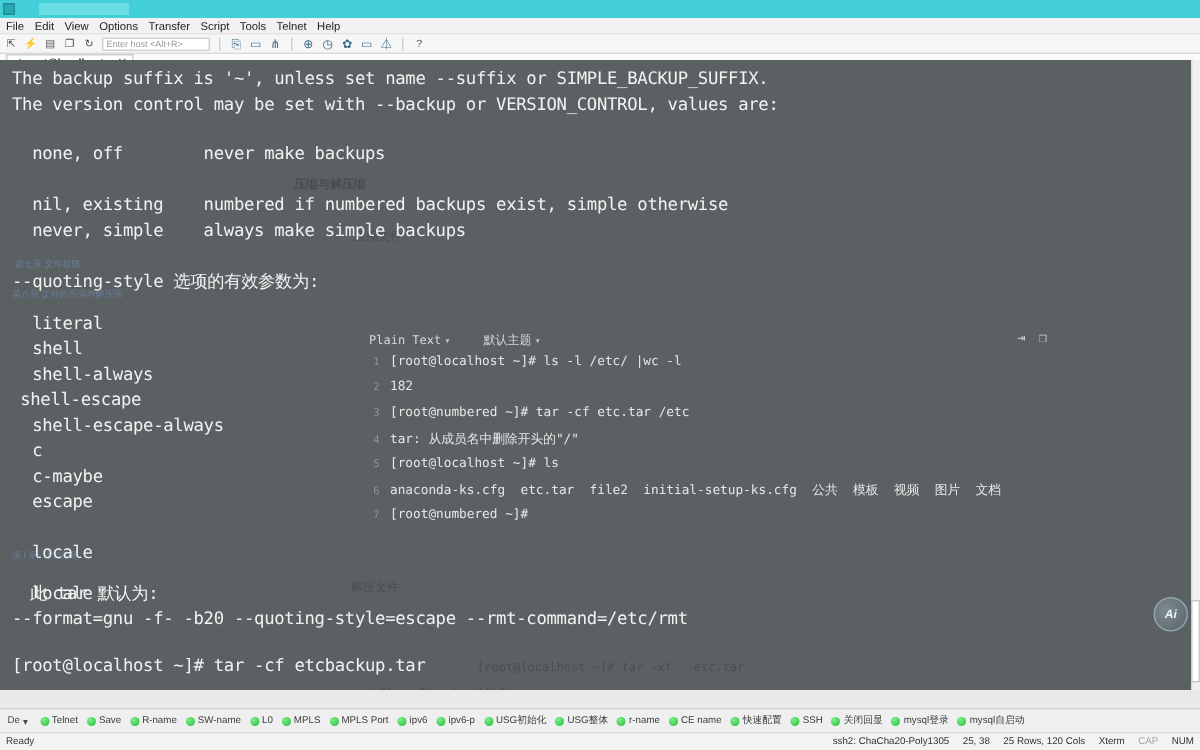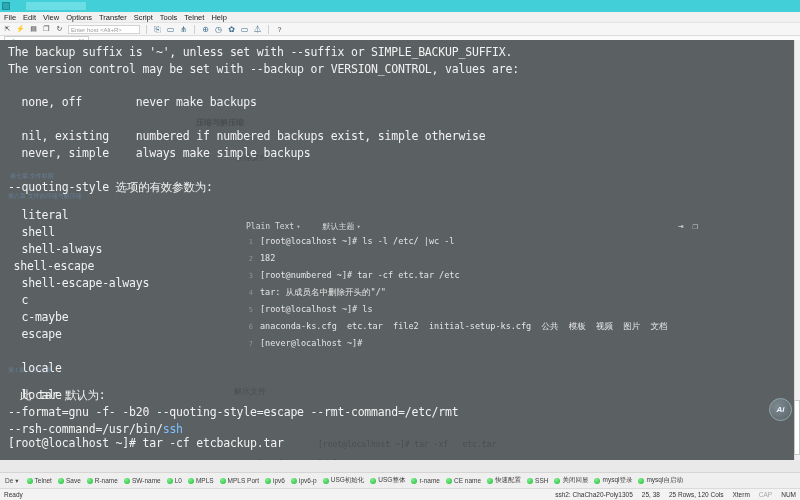--- a/index.html
+++ b/index.html
@@ -213,40 +213,39 @@
 
     <div class="ghost bl" style="left:8px;  top:152px; font-size:6px;">第八章 文件的压缩与解压缩</div>
     <div class="ghost dk" style="left:196px; top:77px;  font-size:8px;font-weight:bold;">压缩与解压缩</div>
     <div class="ghost dk" style="left:236px; top:112px; font-size:8px;">压缩文件</div>
     <div class="ghost bl" style="left:10px;  top:132px; font-size:6px;">第七章 文件权限</div>
     <div class="ghost dk" style="left:234px; top:346px; font-size:8px;">解压文件</div>
     <div class="ghost bl" style="left:8px;   top:326px; font-size:6px;">第 I 章: 计划任务</div>
     <div class="ghost dk" style="left:236px; top:418px; font-size:9px; font-family:'DejaVu Sans Mono',monospace;">oot@localhost ~]# ls</div>
     <div class="ghost dk" style="left:318px; top:400px; font-size:8px; font-family:'DejaVu Sans Mono',monospace;">[root@localhost ~]# tar -xf   etc.tar</div>
 
-    <div class="term-line" style="left:8px; top:5px;">The backup suffix is '~', unless set with --suffix or SIMPLE_BACKUP_SUFFIX.</div>
+    <div class="term-line" style="left:8px; top:5px;">The backup suffix is '~', unless set name --suffix or SIMPLE_BACKUP_SUFFIX.</div>
     <div class="term-line" style="left:8px; top:22px;">The version control may be set with --backup or VERSION_CONTROL, values are:</div>
     <div class="term-line" style="left:8px; top:55px;">  none, off        never make backups</div>
     <div class="term-line" style="left:8px; top:89px;">  nil, existing    numbered if numbered backups exist, simple otherwise</div>
     <div class="term-line" style="left:8px; top:106px;">  never, simple    always make simple backups</div>
     <div class="term-line" style="left:8px; top:140px;">--quoting-style 选项的有效参数为:</div>
     <div class="term-line" style="left:8px; top:168px;text-align:right;">  literal</div>
     <div class="term-line" style="left:8px; top:185px;">  shell</div>
     <div class="term-line" style="left:8px; top:202px;">  shell-always</div>
     <div class="term-line" style="left:0; top:219px;">  shell-escape</div>
     <div class="term-line" style="left:8px; top:236px;">  shell-escape-always</div>
     <div class="term-line" style="left:8px; top:253px;">  c</div>
     <div class="term-line" style="left:8px; top:270px;">  c-maybe</div>
     <div class="term-line" style="left:8px; top:287px;">  escape</div>
     <div class="term-line" style="left:8px; top:304px;margin-top:44px;">  locale</div>
     <div class="term-line" style="left:8px; top:321px;">  locale</div>
     <div class="term-line" style="left:20px; top:348px;">此 tar 默认为:</div>
     <div class="term-line" style="left:8px; top:365px;">--format=gnu -f- -b20 --quoting-style=escape --rmt-command=/etc/rmt</div>
 
-    <div class="term-line" style="left:8px; top:382px;"><span>--rsh-command=/usr/bin/</span><span class="blue">ssh</span></div>
 
     <div class="term-line" style="left:8px; top:396px;">[root@localhost ~]# tar -cf etcbackup.tar</div>
 
     <div class="codepanel">
       <div class="cp-head">
         <div><span>Plain Text</span><span class="caret">▾</span></div>
         <div><span>默认主题</span><span class="caret">▾</span></div>
         <div class="cp-actions">
           <span>⇥</span>
           <span>❐</span>
@@ -272,21 +271,21 @@
         <div class="cp-row">
           <span class="cp-num">5</span>
           <span class="cp-code">[root@localhost ~]# ls</span>
         </div>
         <div class="cp-row">
           <span class="cp-num">6</span>
           <span class="cp-code">anaconda-ks.cfg  etc.tar  file2  initial-setup-ks.cfg  公共  模板  视频  图片  文档</span>
         </div>
         <div class="cp-row">
           <span class="cp-num">7</span>
-          <span class="cp-code">[never@localhost ~]#</span>
+          <span class="cp-code">[root@numbered ~]#</span>
         </div>
       </div>
     </div>
 
   </div>
 
   <div class="scroll-rail">
     <div class="scroll-thumb"></div>
   </div>
 

